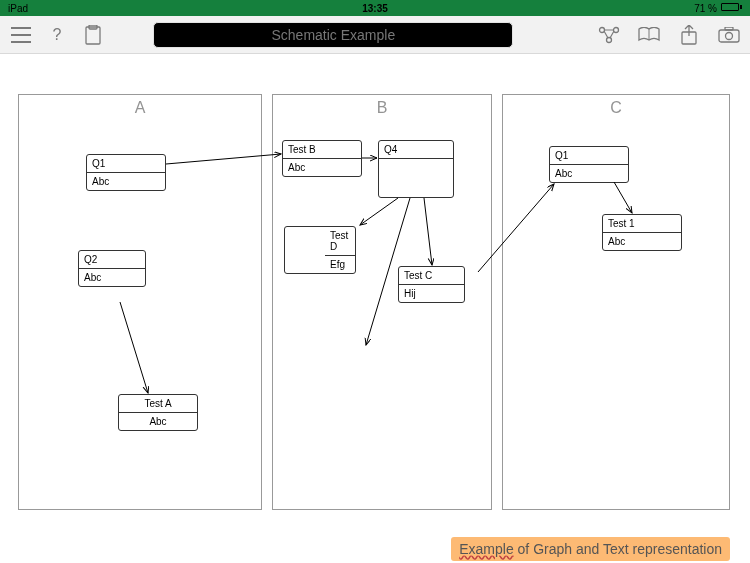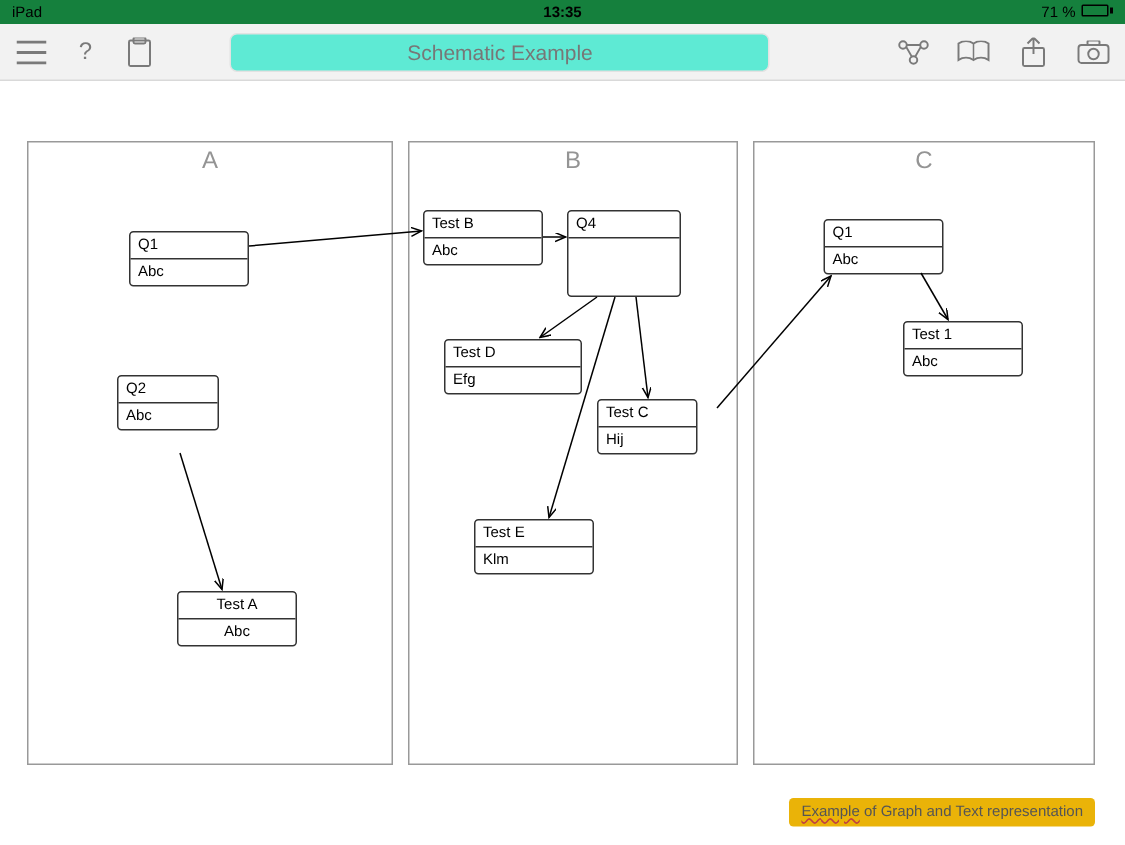--- a/index.html
+++ b/index.html
@@ -6,36 +6,36 @@
   html, body { width: 750px; height: 563px; font-family: -apple-system, Helvetica, Arial, sans-serif; background: #fff; overflow: hidden; }
   .status-bar { height: 16px; background: #15803d; display: flex; justify-content: space-between; align-items: center; padding: 0 8px; font-size: 10px; color: #000; }
   .status-center { position: absolute; left: 50%; transform: translateX(-50%); font-weight: 600; }
   .status-right { display: flex; align-items: flex-start; gap: 4px; }
   .battery { display: inline-flex; align-items: center; }
   .battery-body { width: 18px; height: 8px; border: 1px solid #000; border-radius: 1px; position: relative; }
   .battery-fill { height: 100%; width: 71%; background: #000; }
   .battery-cap { width: 2px; height: 4px; background: #000; margin-left: 1px; }
 
   .toolbar { height: 38px; background: #f2f2f2; border-bottom: 1px solid #d9d9d9; display: flex; align-items: center; padding: 0 10px; gap: 14px; }
-  .title-field { flex: 0 0 auto; margin-left: auto; margin-right: auto; width: 360px; height: 26px; background: #5eead4; border: 1px solid #e2e2e2; border-radius: 5px; display: flex; align-items: center; justify-content: center; color: #777; font-size: 14px; }
+  .title-field { flex: 0 0 auto; margin-left: auto; margin-right: auto; width: 360px; height: 26px; background: #000000; border: 1px solid #e2e2e2; border-radius: 5px; display: flex; align-items: center; justify-content: center; color: #777; font-size: 14px; }
   .tb-icon { color: #7a7a7a; display: flex; align-items: center; justify-content: center; width: 22px; height: 22px; cursor: pointer; }
   .tb-right { margin-left: auto; display: flex; align-items: center; gap: 18px; }
 
   .canvas { position: relative; width: 750px; height: 509px; background: #fff; }
   .column { position: absolute; border: 1px solid #999; background: #fff; }
   .col-label { position: absolute; top: 4px; left: 50%; transform: translateX(-50%); font-size: 16px; color: #949494; font-weight: 400; }
 
   .node { position: absolute; border: 1px solid #333; background: #fff; border-radius: 3px; font-size: 10px; color: #000; }
   .node .hdr { padding: 3px 5px; border-bottom: 1px solid #333; }
   .node .bdy { padding: 3px 5px; min-height: 14px; }
   .node.tall .bdy { min-height: 38px; }
 
   svg.arrows { position: absolute; left: 0; top: 0; width: 750px; height: 509px; pointer-events: none; }
 
-  .caption { position: absolute; right: 20px; bottom: 12px; background: #eab308; border-radius: 3px; padding: 4px 8px; font-size: 10px; color: #555; }
+  .caption { position: absolute; right: 20px; bottom: 2px; background: #fdba74; border-radius: 3px; padding: 4px 8px; font-size: 14px; color: #555; }
   .caption .u { text-decoration: underline; text-decoration-style: wavy; text-decoration-color: #c04040; }
 </style>
 </head>
 <body>
 
 <div class="status-bar">
   <span>iPad</span>
   <span class="status-center">13:35</span>
   <span class="status-right">
     <span>71 %</span>
@@ -121,31 +121,27 @@
   </div>
 
   <div class="node" style="left:282px; top:86px; width:80px;">
     <div class="hdr">Test B</div>
     <div class="bdy">Abc</div>
   </div>
   <div class="node tall" style="left:378px; top:86px; width:76px;">
     <div class="hdr">Q4</div>
     <div class="bdy"></div>
   </div>
-  <div class="node" style="left:296px; top:172px; width:92px;">
+  <div class="node" style="left:284px; top:172px; width:72px;padding-left:40px;">
     <div class="hdr">Test D</div>
     <div class="bdy">Efg</div>
   </div>
   <div class="node" style="left:398px; top:212px; width:67px;">
     <div class="hdr">Test C</div>
     <div class="bdy">Hij</div>
-  </div>
-  <div class="node" style="left:316px; top:292px; width:80px;">
-    <div class="hdr">Test E</div>
-    <div class="bdy">Klm</div>
   </div>
 
   <div class="node" style="left:549px; top:92px; width:80px;">
     <div class="hdr">Q1</div>
     <div class="bdy">Abc</div>
   </div>
   <div class="node" style="left:602px; top:160px; width:80px;">
     <div class="hdr">Test 1</div>
     <div class="bdy">Abc</div>
   </div>

